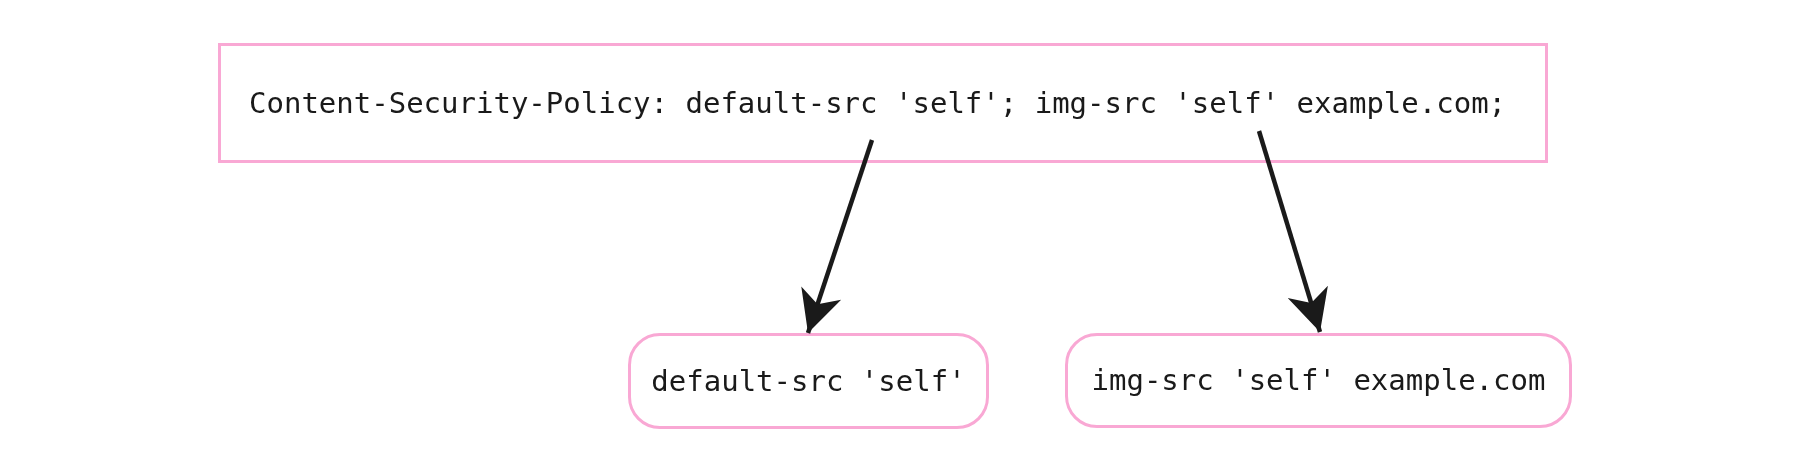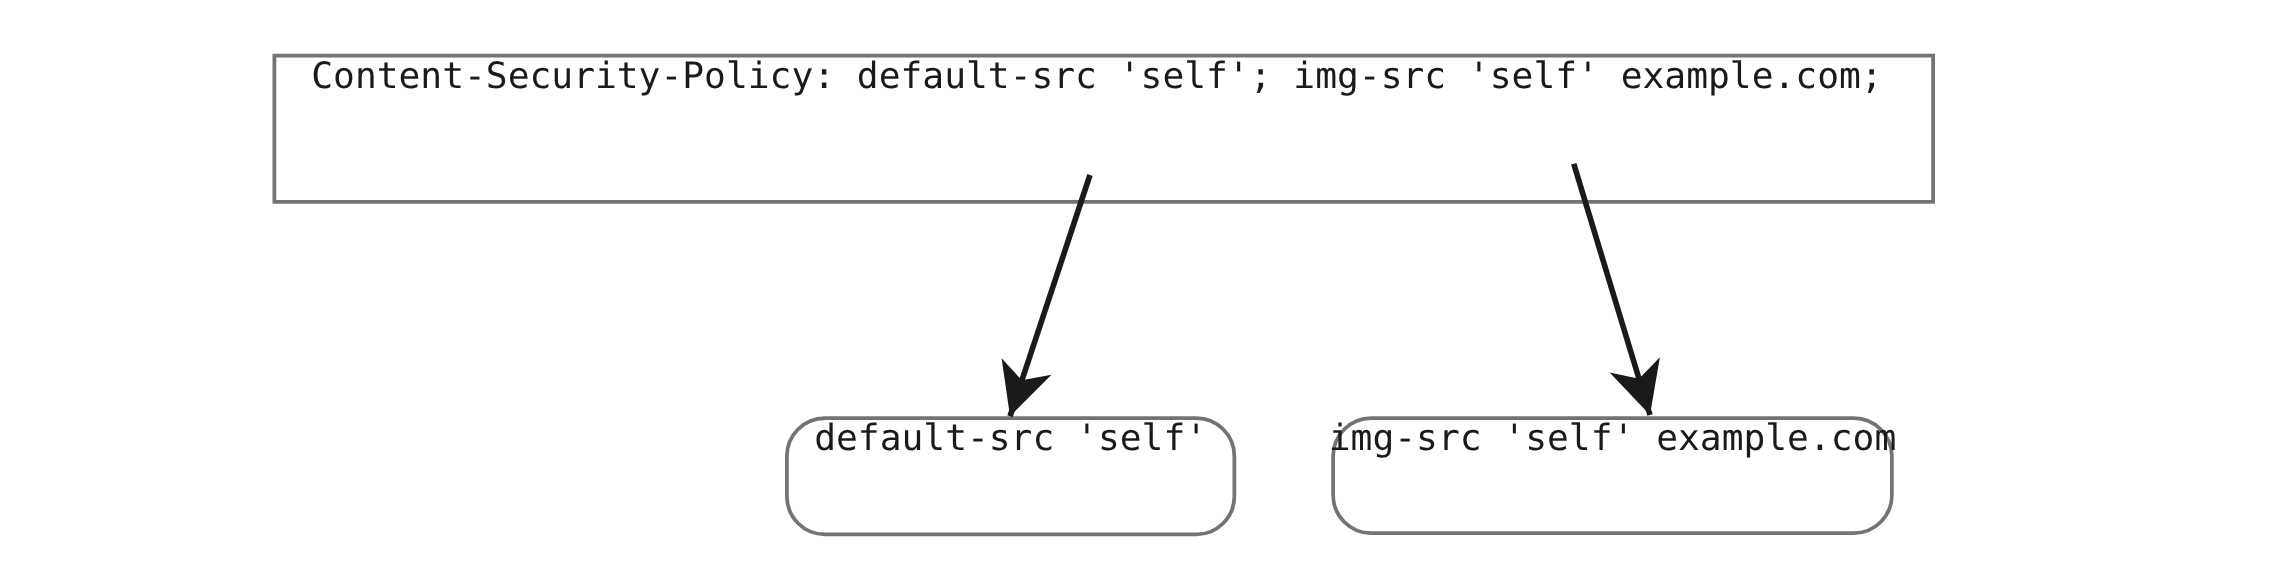--- a/index.html
+++ b/index.html
@@ -11,23 +11,24 @@
     position: relative;
     width: 1817px;
     height: 467px;
     background: #ffffff;
     overflow: hidden;
     font-family: "DejaVu Sans Mono", "Liberation Mono", monospace;
   }
   .box {
     position: absolute;
     box-sizing: border-box;
-    border: 3px solid #737373;
+    border: 3px solid #f9a8d4;
     background: #ffffff;
     display: flex;
+    align-items: center;
     color: #1a1a1a;
     font-size: 29px;
     line-height: 1;
     white-space: pre;
     letter-spacing: 0;
   }
   .header-box {
     left: 218px;
     top: 43px;
     width: 1330px;
@@ -41,21 +42,21 @@
   }
   .default-src-box {
     left: 628px;
     top: 333px;
     width: 361px;
     height: 96px;
   }
   .img-src-box {
     left: 1065px;
     top: 333px;
-    width: 450px;
+    width: 507px;
     height: 95px;
   }
   .arrows {
     position: absolute;
     left: 0;
     top: 0;
     width: 1817px;
     height: 467px;
     pointer-events: none;
   }

